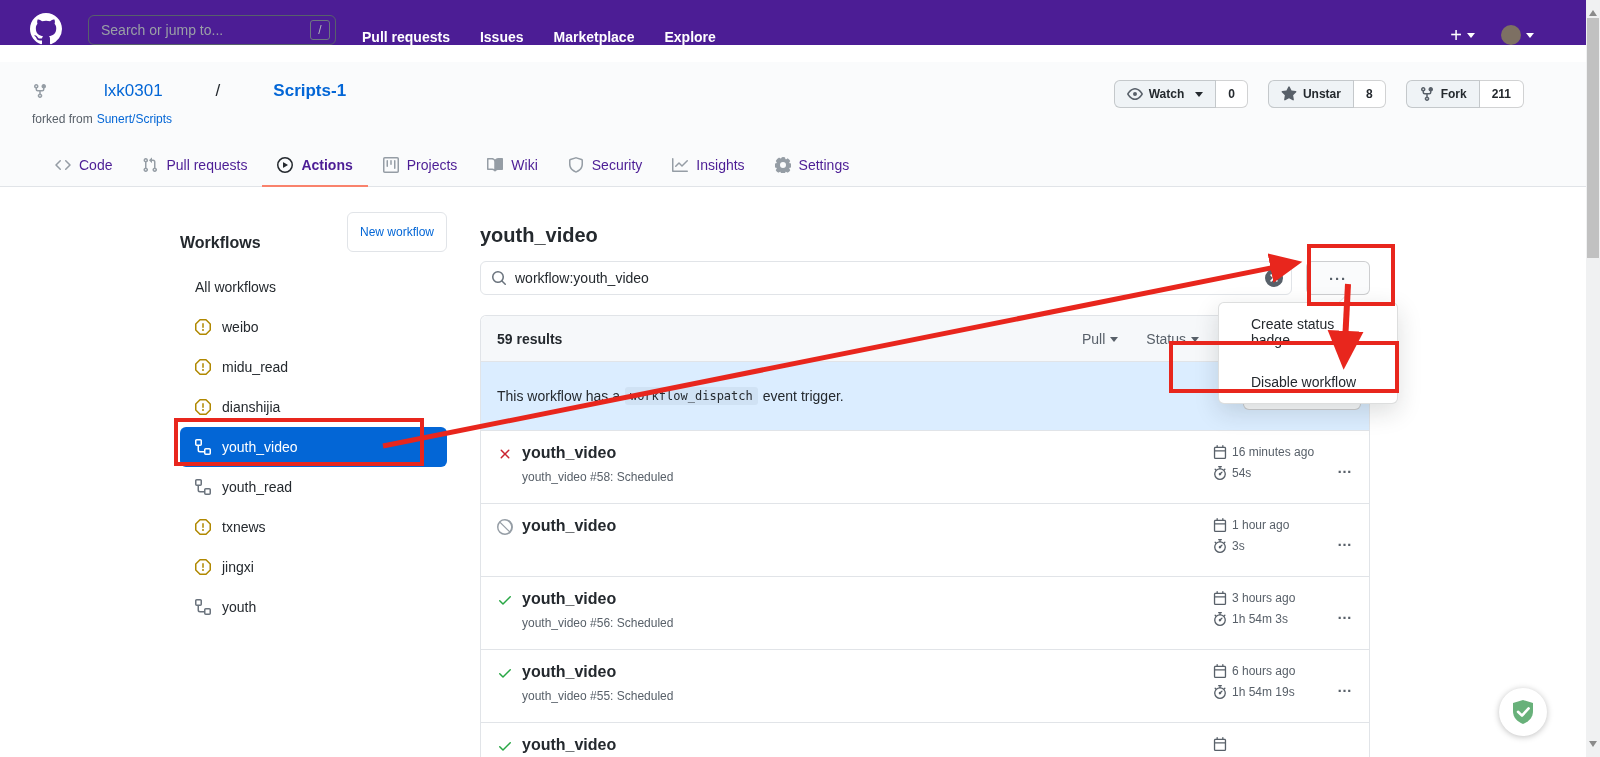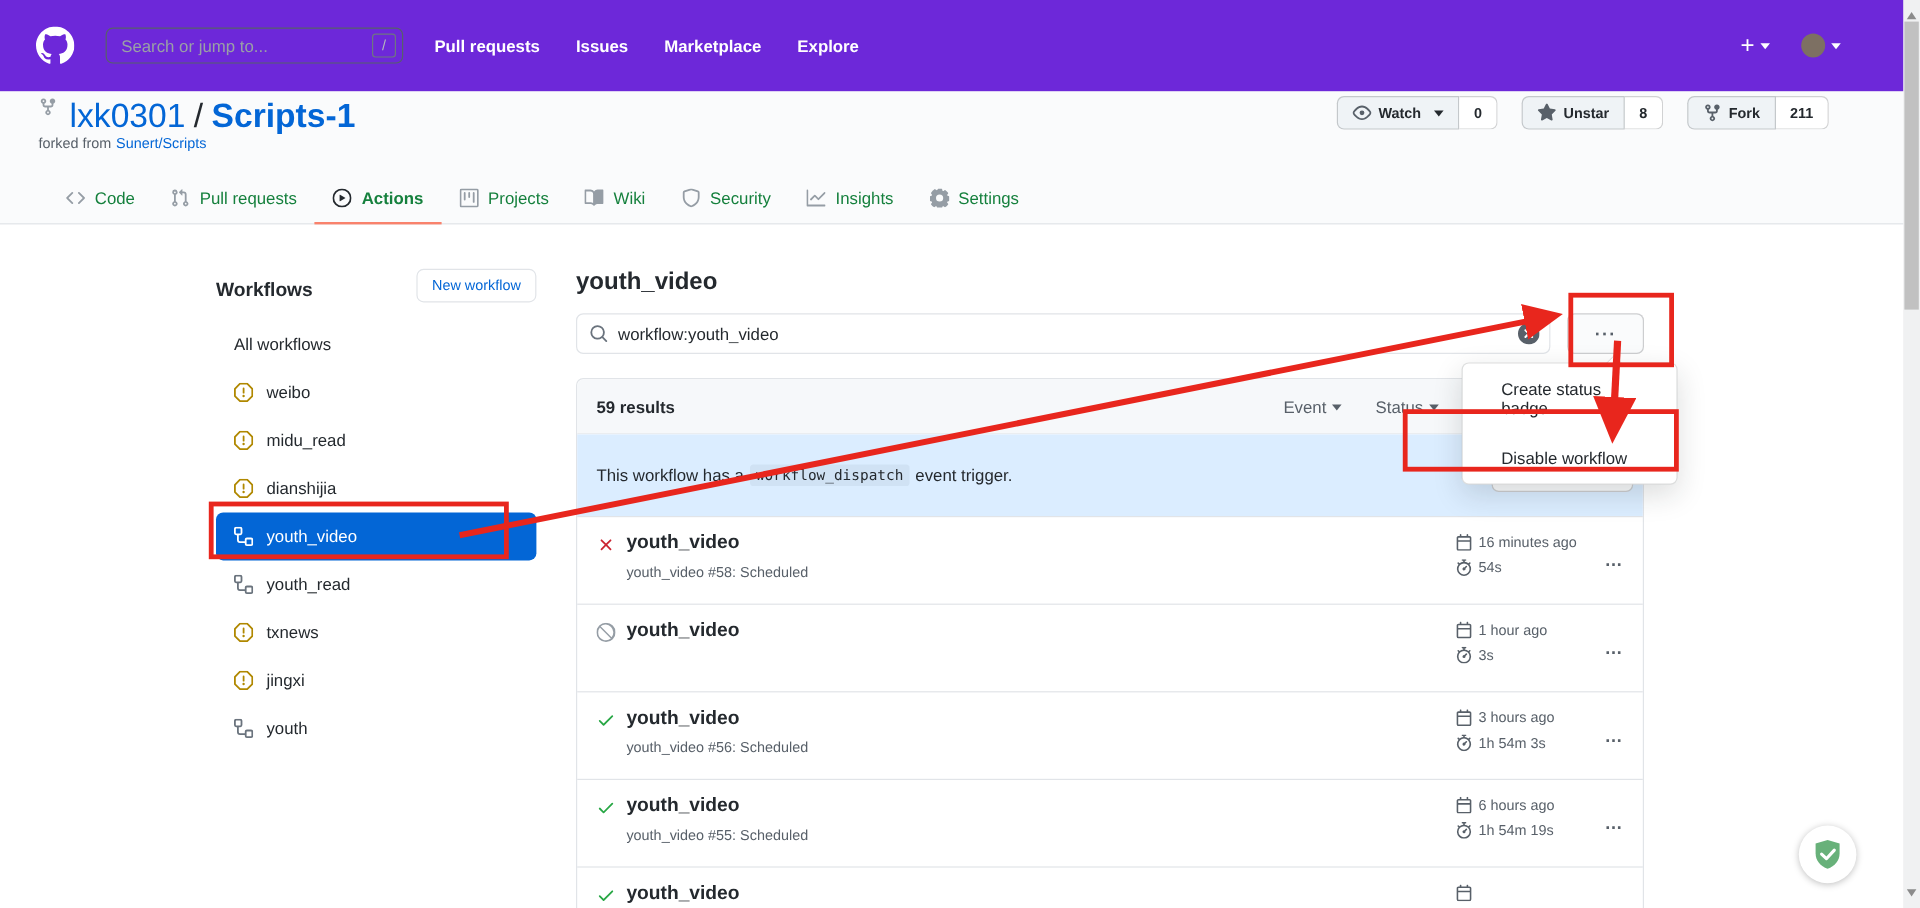--- a/index.html
+++ b/index.html
@@ -1,71 +1,71 @@
 <!DOCTYPE html>
 <html><head>
 <meta charset="utf-8">
 <style>
   * { box-sizing: border-box; margin: 0; padding: 0; }
   html,body { background:#fff; }
   body { font-family: "Liberation Sans", "DejaVu Sans", sans-serif; }
   .page { position: relative; width: 1600px; height: 757px; background:#fff; overflow: hidden; }
 
   
-  .hdr { position:absolute; top:0; left:0; width:1600px; height:76px; background:#6d28d9;
-         display:flex; align-items:center; padding:0 66px 0 30px; z-index:5; }
+  .hdr { position:absolute; top:0; left:0; width:1600px; height:45px; background:#4c1d95;
+         display:flex; align-items:flex-end; padding:0 66px 0 30px; z-index:5; }
   .gh-logo { width:32px; height:32px; fill:#fff; flex:none; }
   .hdr-search { width:248px; height:30px; border:1px solid #57606a; border-radius:6px;
                 display:flex; align-items:center; padding:0 5px 0 12px; margin-left:26px; }
   .hdr-search input { flex:1; min-width:0; background:transparent; border:0; outline:0;
                       color:#d0d3d6; font-size:14px; font-family:inherit; }
   .hdr-search input::placeholder { color:#9aa0a6; }
   .slash-key { width:20px; height:20px; border:1px solid #6e7681; border-radius:3px; color:#b3b8bd;
                font-size:12px; display:flex; align-items:center; justify-content:center; flex:none; }
   .hdr-nav { display:flex; gap:30px; margin-left:26px; }
   .hdr-link { color:#fff; font-weight:700; font-size:14px; text-decoration:none; white-space:nowrap; }
   .hdr-right { margin-left:auto; display:flex; align-items:center; gap:26px; color:#fff; }
   .hdr-plus { display:flex; align-items:center; font-size:20px; line-height:1; }
   .caret { display:inline-block; width:0; height:0; border:4px solid transparent;
            border-top:5px solid currentColor; border-bottom:0; margin-left:5px; vertical-align:middle; }
   .hdr-user { display:flex; align-items:center; }
   .avatar { width:20px; height:20px; border-radius:50%; background:#7d7063; display:inline-block; }
 
   
   .repo-head { position:absolute; top:62px; left:0; width:1600px; height:125px; background:#fafbfc;
                border-bottom:1px solid #e1e4e8; }
-  .repo-title { position:absolute; left:32px; top:19px; display:flex; align-items:flex-start; font-size:28px; }
+  .repo-title { position:absolute; left:32px; top:19px; display:flex; align-items:center; font-size:17px;gap:46px; }
   .repo-title svg { fill:#959da5; margin-right:10px; flex:none; }
   .repo-title a { color:#0366d6; text-decoration:none; }
   .repo-sep { margin:0 7px; color:#24292e; }
   .repo-name { font-weight:600; }
   .forked { position:absolute; left:32px; top:50px; font-size:12px; color:#586069; }
   .forked a { color:#0366d6; text-decoration:none; margin-left:4px; }
 
   .social { position:absolute; top:18px; right:76px; display:flex; gap:20px; }
   .btn-group { display:flex; }
   .btn-soc { display:flex; align-items:center; gap:6px; background:#eff3f6; border:1px solid rgba(27,31,35,.2);
              border-radius:6px 0 0 6px; padding:0 12px; height:28px; font-size:12px; font-weight:600; color:#24292e; cursor:pointer; }
   .btn-soc svg { fill:#586069; }
   .soc-count { background:#fff; border:1px solid rgba(27,31,35,.2); border-left:0; border-radius:0 6px 6px 0;
                padding:0 12px; height:28px; display:flex; align-items:center; font-size:12px; font-weight:600; color:#24292e; cursor:pointer; }
 
   .tabs { position:absolute; left:40px; bottom:-1px; display:flex; }
-  .tab { display:flex; align-items:center; gap:8px; padding:14px 15px 12px; font-size:14px; color:#15803d;
+  .tab { display:flex; align-items:center; gap:8px; padding:14px 15px 12px; font-size:14px; color:#4c1d95;
          text-decoration:none; border-bottom:2px solid transparent; }
   .tab svg { fill:#959da5; flex:none; }
   .tab.active { font-weight:600; border-bottom-color:#f9826c; }
   .tab.active svg { fill:#24292e; }
 
   
   .sidebar { position:absolute; left:180px; top:224px; width:267px; }
   .sb-head { display:flex; justify-content:space-between; align-items:flex-end; height:28px; }
   .sb-title { font-size:16px; font-weight:600; color:#24292e; }
   .btn-newwf { font-size:12px; color:#0366d6; background:#fff; border:1px solid #e1e4e8; border-radius:6px;
-               padding:0 12px; height:28px; font-family:inherit; cursor:pointer; }
+               padding:0 12px; height:40px; font-family:inherit; cursor:pointer; }
   .sb-list { margin-top:15px; }
   .sb-item { height:40px; display:flex; align-items:center; gap:11px; padding-left:15px; font-size:14px;
              color:#24292e; border-radius:6px; cursor:pointer; }
   .sb-item svg { flex:none; }
   .icon-warn { fill:#b08800; }
   .icon-wf { fill:#6a737d; }
   .sb-item.sel { background:#0366d6; color:#fff; }
   .sb-item.sel svg { fill:#fff; }
 
   
@@ -335,21 +335,21 @@
             </svg>
         </button>
       </div>
       <button class="kebab-btn">···</button>
     </div>
 
     <div class="panel">
       <div class="panel-head">
         <span class="results">59 results</span>
         <div class="filters">
-          <button class="filter"><span>Event</span><span class="caret"></span></button>
+          <button class="filter"><span>Pull</span><span class="caret"></span></button>
           <button class="filter"><span>Status</span><span class="caret"></span></button>
         </div>
       </div>
 
       <div class="banner">
         <span>This workflow has a</span>
         <span class="code">workflow_dispatch</span>
         <span>event trigger.</span>
         <button class="btn-runwf">
             <span>Run workflow</span>

